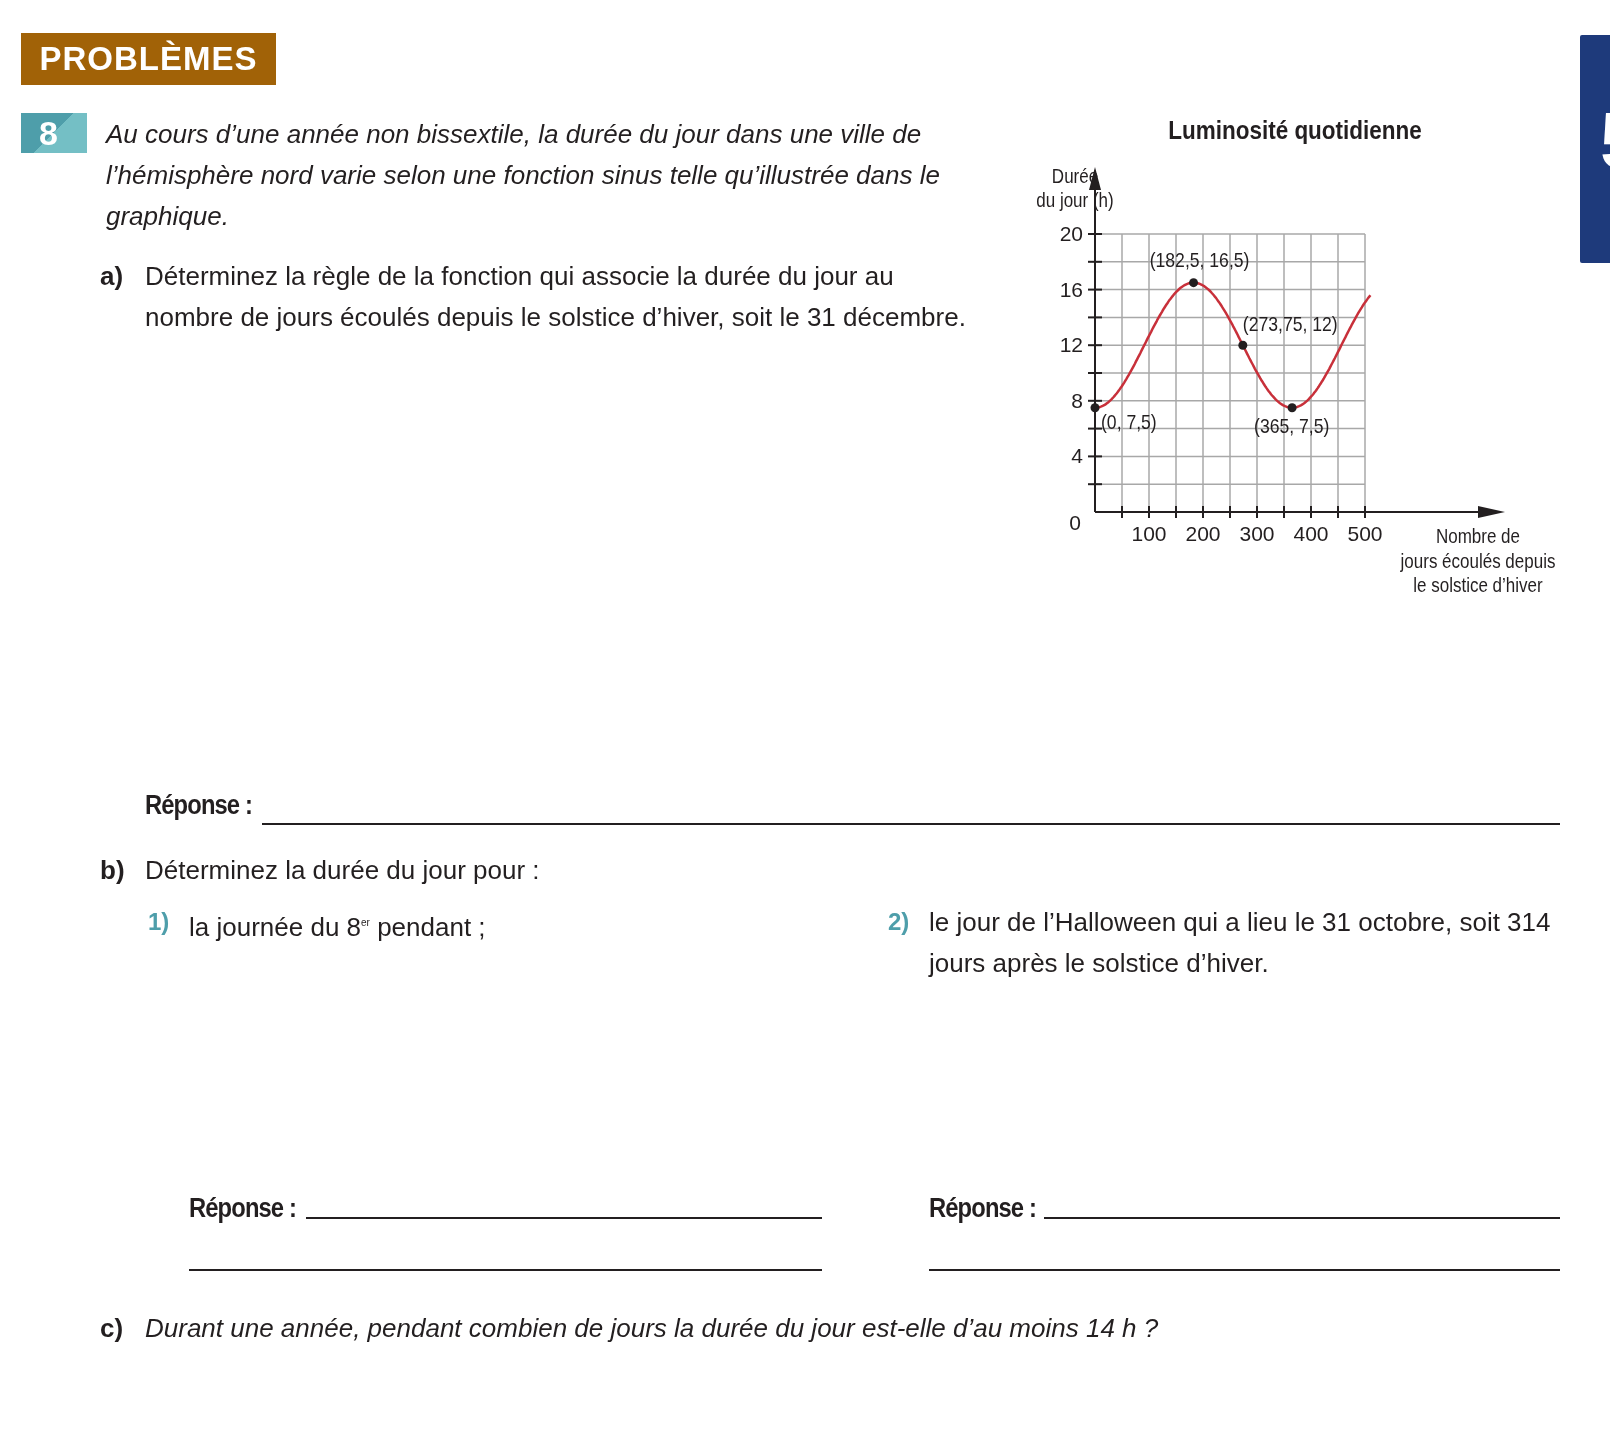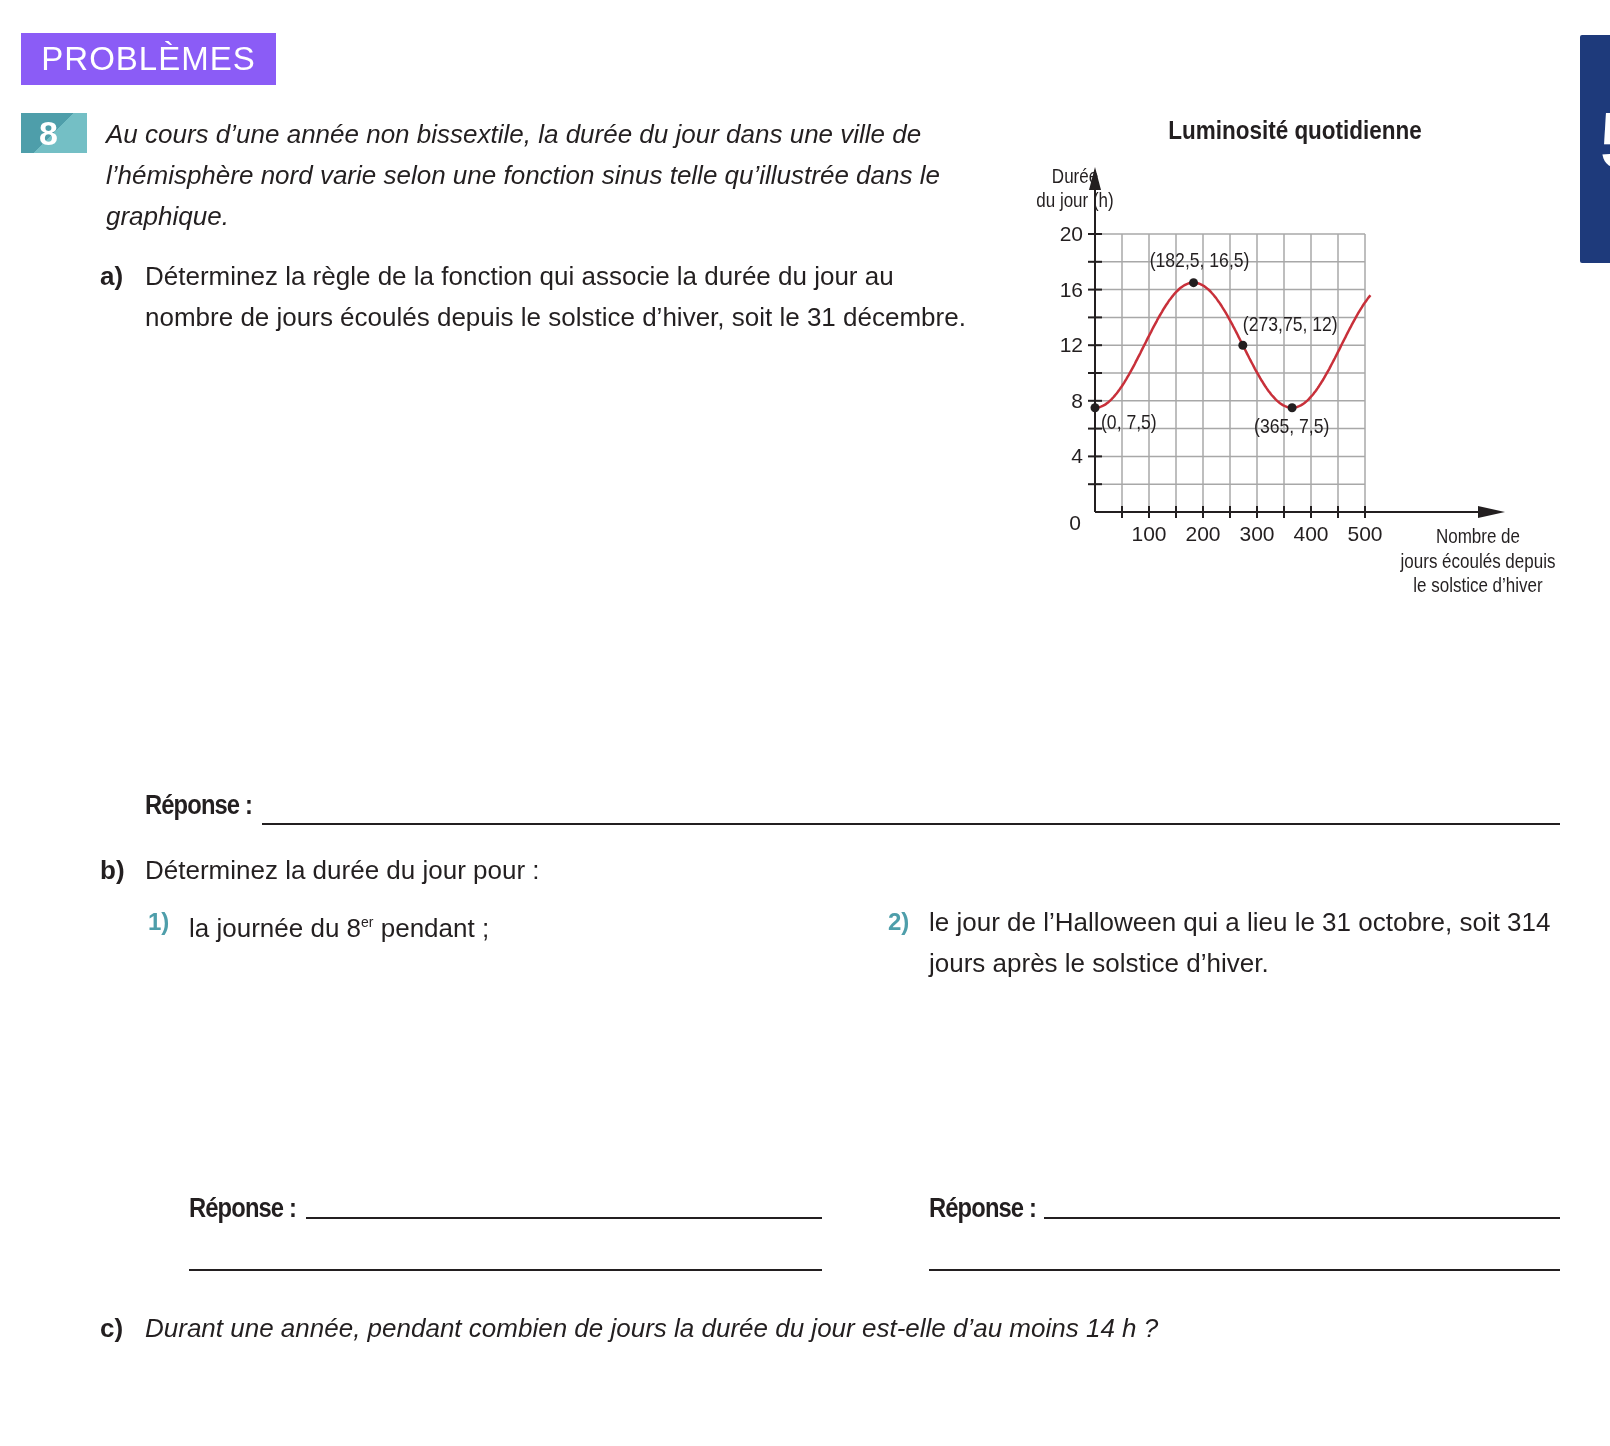--- a/index.html
+++ b/index.html
@@ -2,22 +2,22 @@
 <html><head>
 <meta charset="utf-8">
 <style>
   html, body { margin: 0; padding: 0; }
   body {
     width: 1610px; height: 1446px; position: relative; background: #ffffff;
     font-family: "Liberation Sans", sans-serif; color: #231f20; overflow: hidden;
   }
   .abs { position: absolute; }
   .section-badge {
-    left: 21px; top: 33px; width: 255px; height: 52px; background: #8b5cf6;
-    color: #fff; font-weight: normal; font-size: 33px; letter-spacing: 1px;
+    left: 21px; top: 33px; width: 255px; height: 52px; background: #a16207;
+    color: #fff; font-weight: bold; font-size: 33px; letter-spacing: 1px;
     display: flex; align-items: center; justify-content: center;
   }
   .problem-num {
     left: 21px; top: 113px; width: 66px; height: 40px;
     background: linear-gradient(135deg, #4e9eaa 0%, #4e9eaa 50%, #74bfc5 50%, #74bfc5 100%);
     color: #fff; font-weight: bold; font-size: 34px;
     display: flex; align-items: center; justify-content: flex-start; padding-left: 18px; box-sizing: border-box;
   }
   .chapter-tab {
     left: 1580px; top: 35px; width: 40px; height: 228px; background: #1e3a7b;
@@ -65,21 +65,21 @@
 <div class="abs reponse-label" style="left:145px; top:790px;">Réponse :</div>
 <div class="abs answer-line" style="left:262px; top:823px; width:1298px;"></div>
 
 <div class="abs part-label part-b-label">b)</div>
 <div class="abs body-text part-b-text" style="line-height:normal;">Déterminez la durée du jour pour :</div>
 
 <div class="abs" style="left:148px; top:908px;">
   <span class="sub-num">1)</span>
 </div>
 <div class="abs body-text" style="left:189px; top:902px;">
-  <span>la journée du 8</span><sup style="font-size:14px;">er</sup><span> pendant ;</span>
+  <span>la journée du 8</span><sup style="font-size:10px;">er</sup><span> pendant ;</span>
 </div>
 
 <div class="abs" style="left:888px; top:908px;">
   <span class="sub-num">2)</span>
 </div>
 <div class="abs body-text" style="left:929px; top:902px; width:640px;">le jour de l’Halloween qui a lieu le 31 octobre, soit 314 jours après le solstice d’hiver.</div>
 
 <div class="abs reponse-label" style="left:189px; top:1193px;">Réponse :</div>
 <div class="abs answer-line" style="left:306px; top:1217px; width:516px;"></div>
 <div class="abs answer-line" style="left:189px; top:1269px; width:633px;"></div>

